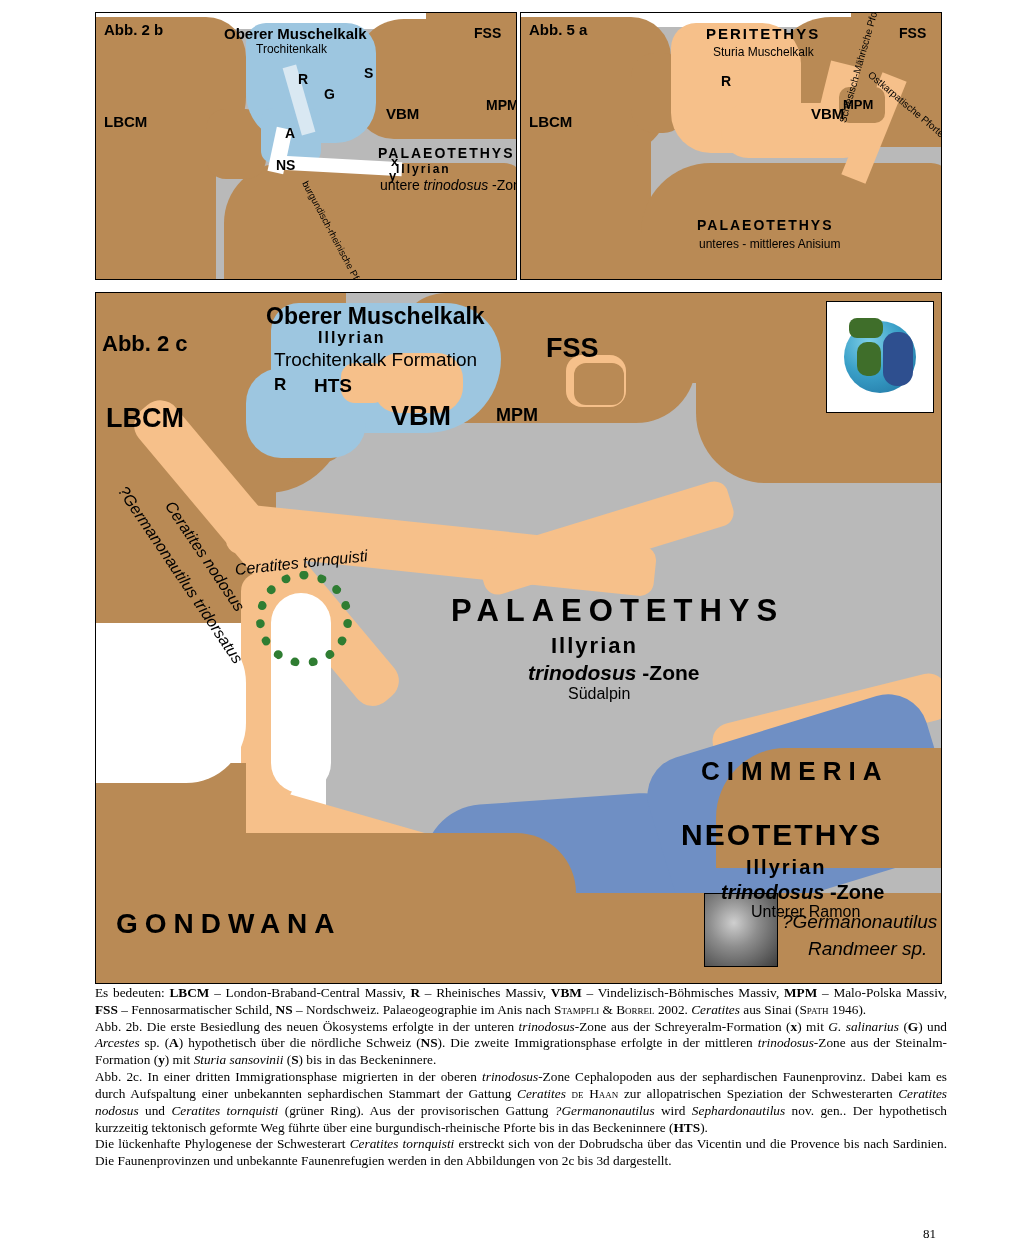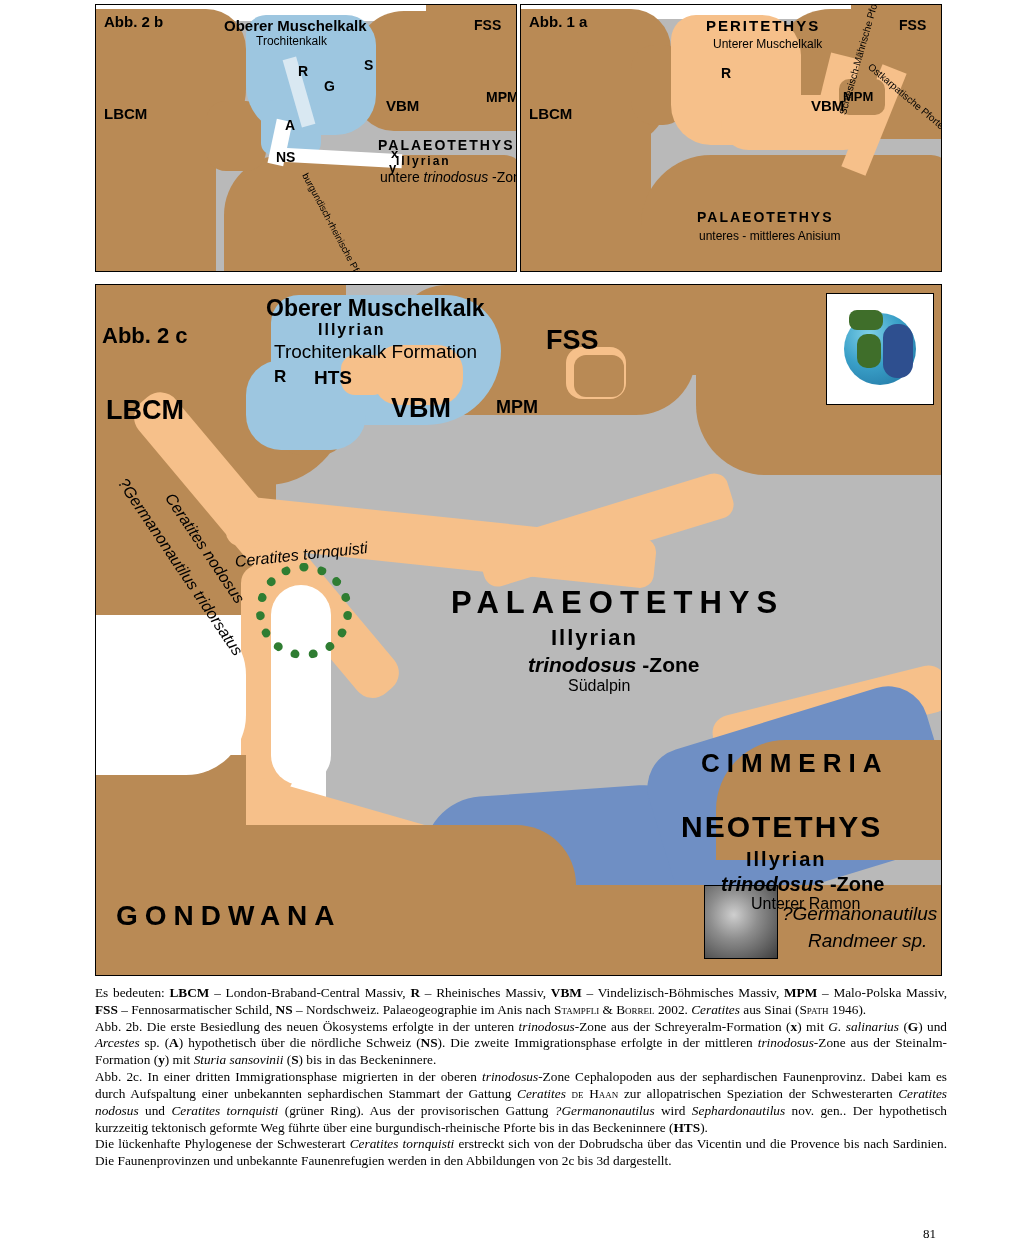--- a/index.html
+++ b/index.html
@@ -4,21 +4,21 @@
 <style>
   html,body{margin:0;padding:0;}
   body{
     width:1024px;height:1248px;background:#ffffff;
     font-family:"Liberation Serif", serif;color:#000;
     position:relative;overflow:hidden;
   }
   .page{position:absolute;left:0;top:0;width:1024px;height:1248px;}
 
   
-  .figwrap{position:absolute;left:95px;top:4px;width:845px;height:970px;text-align:right;}
+  .figwrap{position:absolute;left:95px;top:12px;width:845px;height:970px;text-align:right;}
 
   .panel{position:absolute;overflow:hidden;background:#c9c9c9;border:1px solid #000;}
   #panel-b{left:0px;top:0px;width:420px;height:266px;}
   #panel-a{left:425px;top:0px;width:420px;height:266px;}
   #panel-c{left:0px;top:280px;width:845px;height:690px;}
 
   
   .sea     {position:absolute;background:#b9b9b9;}
   .land    {position:absolute;background:#b98a55;}
   .shelf   {position:absolute;background:#9dc6e0;}
@@ -124,24 +124,24 @@
       <div class="land" style="left:250px;top:4px;width:180px;height:130px;border-radius:60px 0 0 40px;"></div>
       <div class="land" style="left:330px;top:0px;width:98px;height:70px;"></div>
       <div class="land" style="left:110px;top:40px;width:56px;height:80px;border-radius:24px;"></div>
 
       <div class="orange" style="left:150px;top:10px;width:130px;height:130px;border-radius:25px 40px 50px 40px;"></div>
       <div class="orange" style="left:200px;top:90px;width:150px;height:55px;border-radius:30px;"></div>
       <div class="orange" style="left:300px;top:50px;width:30px;height:80px;transform:rotate(14deg);"></div>
       <div class="orange" style="left:340px;top:60px;width:26px;height:110px;transform:rotate(22deg);"></div>
       <div class="land" style="left:318px;top:74px;width:46px;height:36px;border-radius:10px;"></div>
 
-      <div class="abbtag lbl" style="left:8px;top:8px;font-size:15px;">Abb. 1 a</div>
+      <div class="abbtag lbl" style="left:8px;top:8px;font-size:15px;">Abb. 5 a</div>
 
       <div class="lbl b sp2" style="left:185px;top:12px;font-size:15px;">PERITETHYS</div>
-      <div class="lbl" style="left:192px;top:32px;font-size:12px;">Unterer Muschelkalk</div>
+      <div class="lbl" style="left:192px;top:32px;font-size:12px;">Sturia Muschelkalk</div>
 
       <div class="lbl b" style="left:378px;top:12px;font-size:14px;">FSS</div>
       <div class="lbl b" style="left:8px;top:100px;font-size:15px;">LBCM</div>
       <div class="lbl b" style="left:290px;top:92px;font-size:15px;">VBM</div>
       <div class="lbl b" style="left:322px;top:84px;font-size:13px;">MPM</div>
       <div class="lbl b" style="left:200px;top:60px;font-size:14px;">R</div>
 
       <div class="lbl rot" style="left:316px;top:108px;font-size:10px;transform:rotate(-74deg);">Schlesisch-Mährische Pforte</div>
       <div class="lbl rot" style="left:352px;top:56px;font-size:10px;transform:rotate(40deg);">Ostkarpatische Pforte</div>
 

